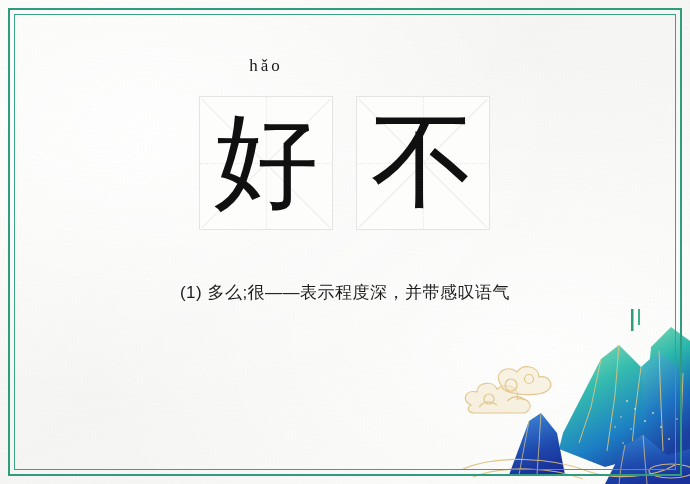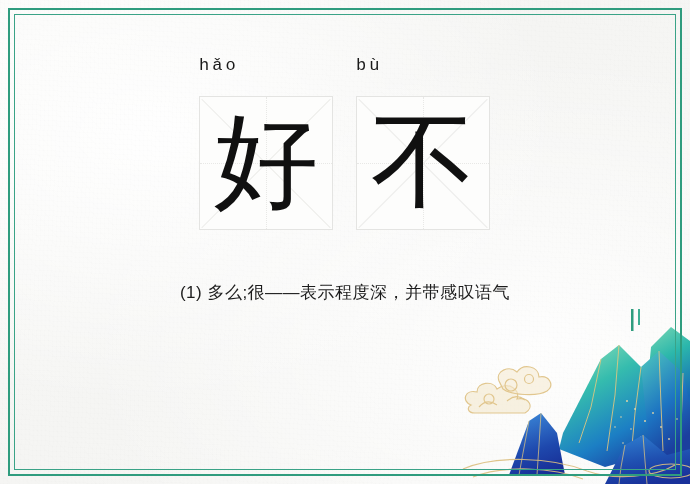--- a/index.html
+++ b/index.html
@@ -58,25 +58,25 @@
   
   .pinyin-row {
     position: absolute;
     left: 199px;
     top: 56px;
     width: 291px;
     display: flex;
   }
   .pinyin {
     width: 134px;
-    text-align: left;
+    text-align: center;
     font-size: 17px;
     letter-spacing: 3px;
     color: #1a1a1a;
-    font-family: Liberation Mono, monospace;
+    font-family: Liberation Serif, serif;
   }
   .pinyin:first-child { margin-right: 23px; }
 
   
   .char-row {
     position: absolute;
     left: 199px;
     top: 96px;
     display: flex;
     gap: 23px;
@@ -149,21 +149,20 @@
 </style>
 </head>
 <body>
 
 <div class="card">
 
   <div class="paper-texture"></div>
 
   <div class="pinyin-row">
     <div class="pinyin">hǎo</div>
-    <div class="pinyin">bù</div>
   </div>
 
   <div class="char-row">
 
     <div class="char-box">
       <div class="grid-line gl-diag-a"></div>
       <div class="grid-line gl-diag-b"></div>
       <div class="grid-line gl-vert"></div>
       <div class="grid-line gl-horiz"></div>
       <div class="char-glyph">好</div>

